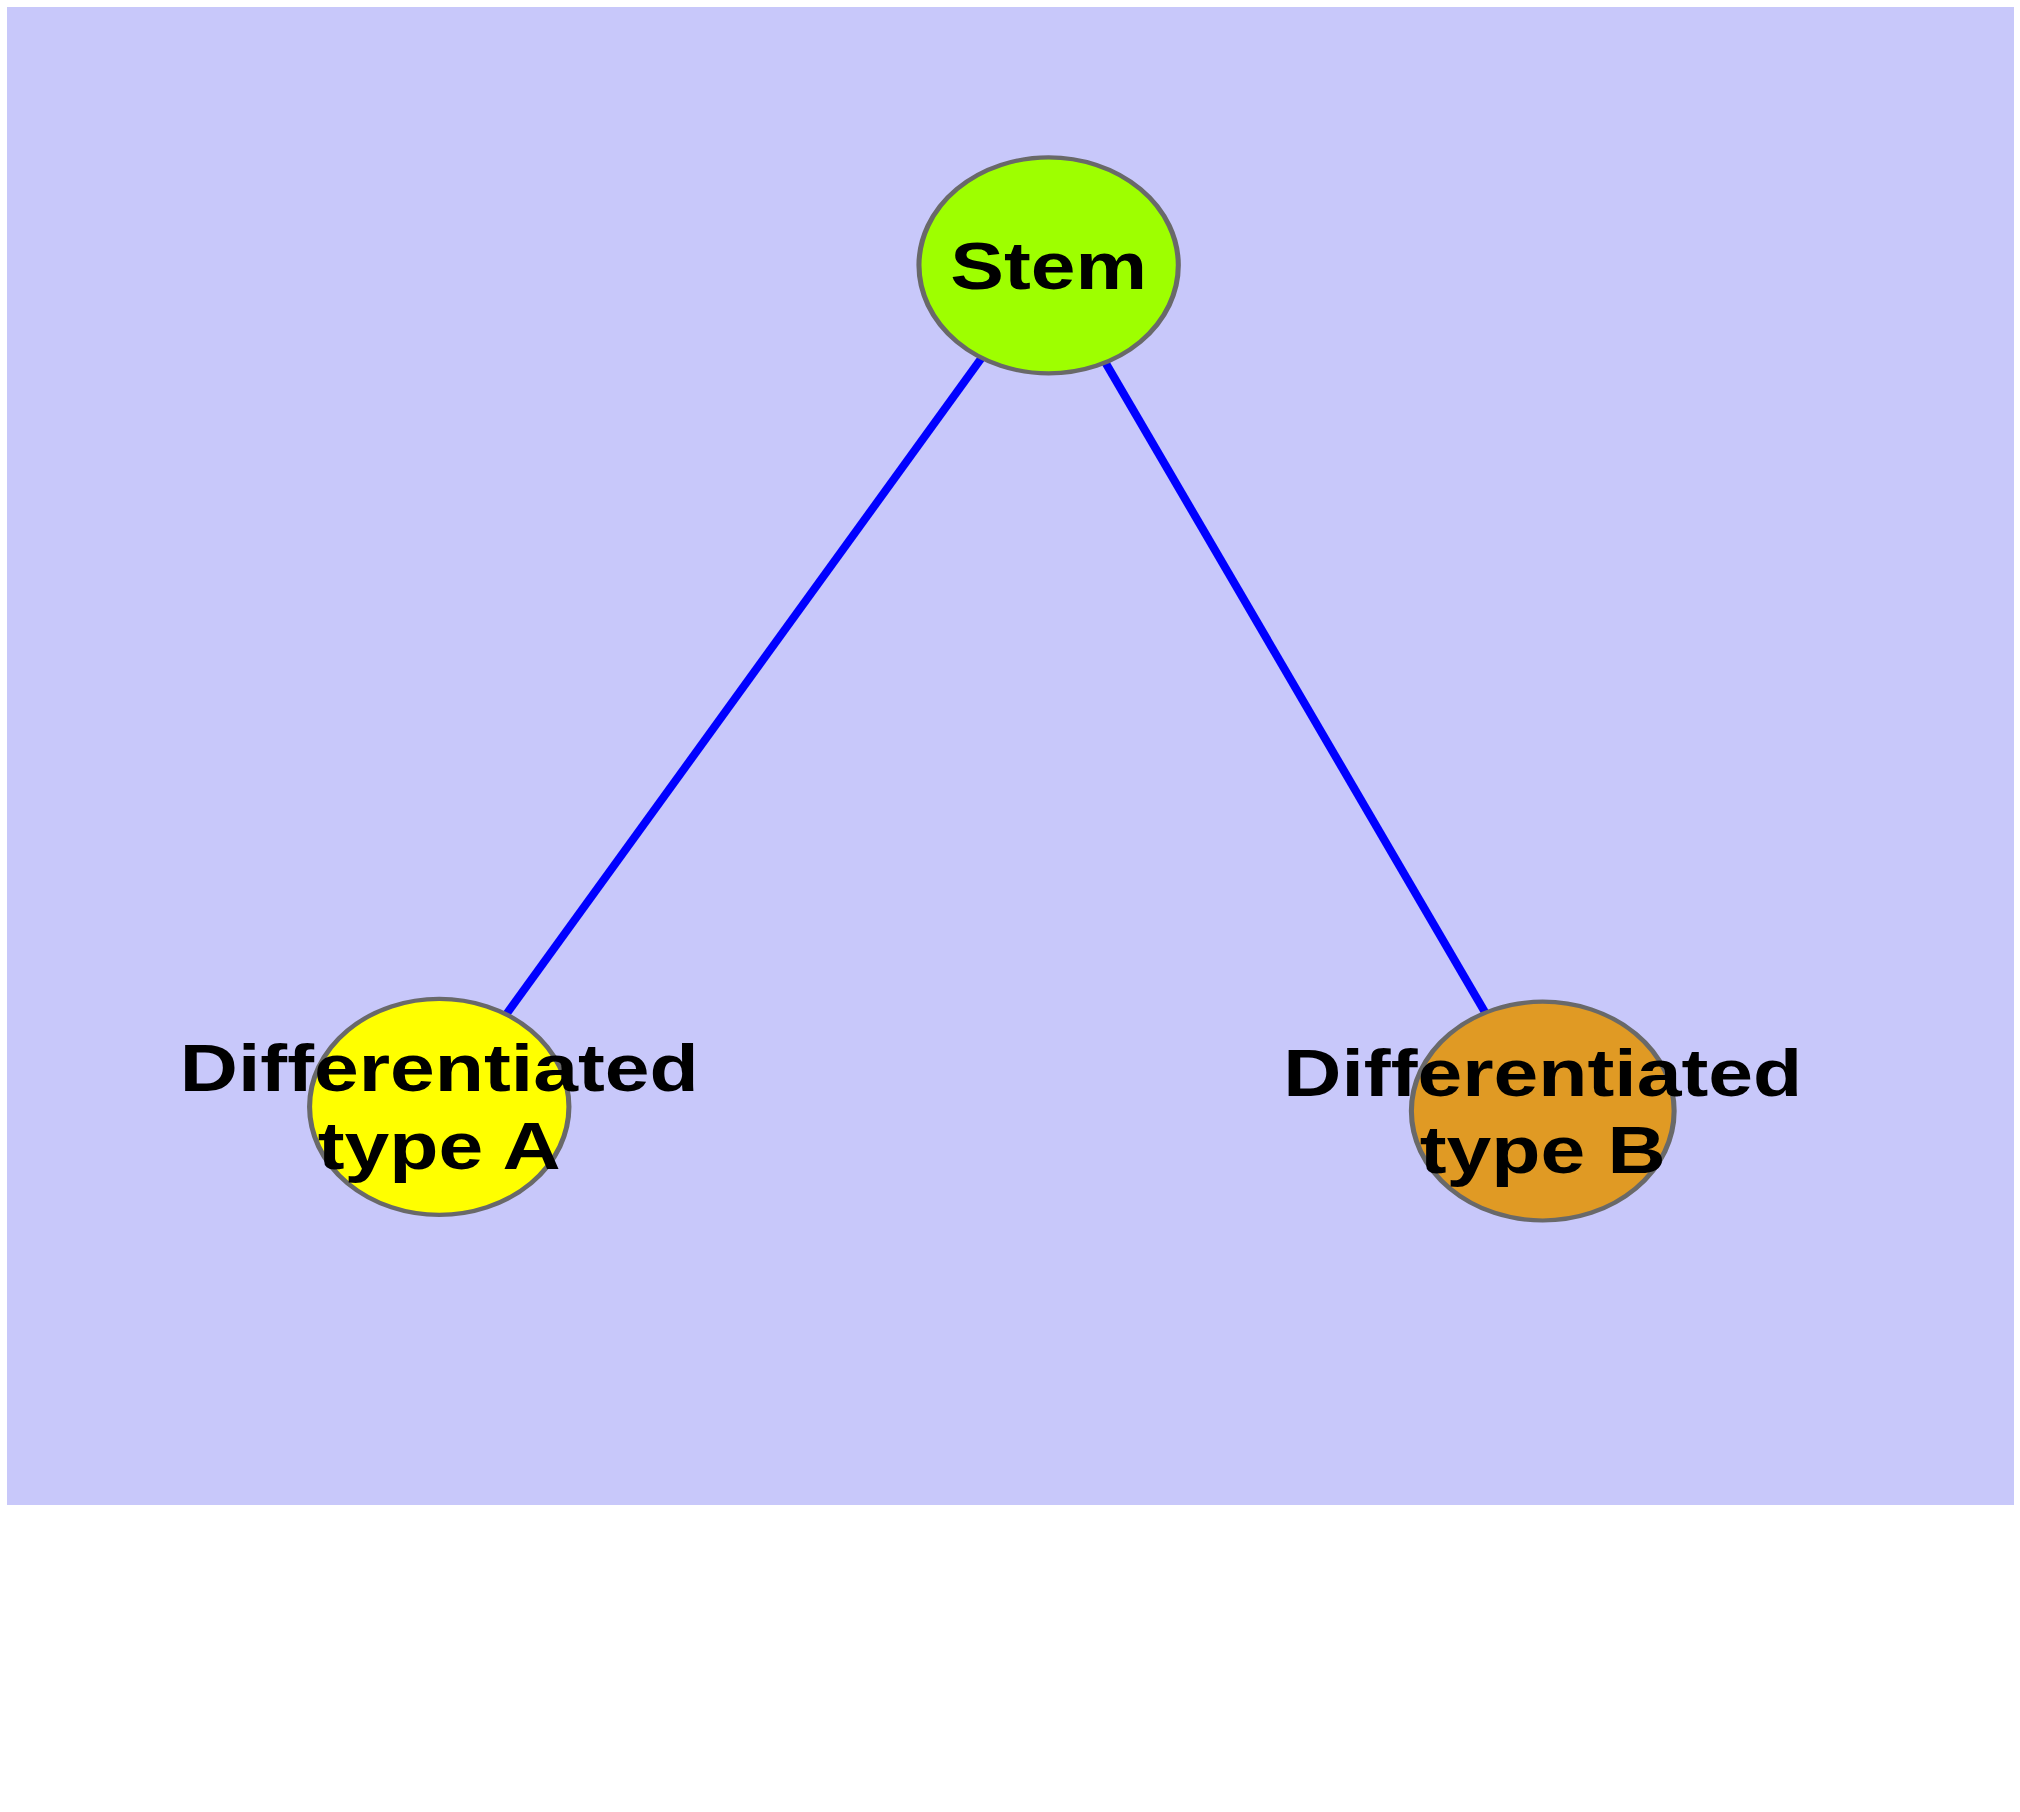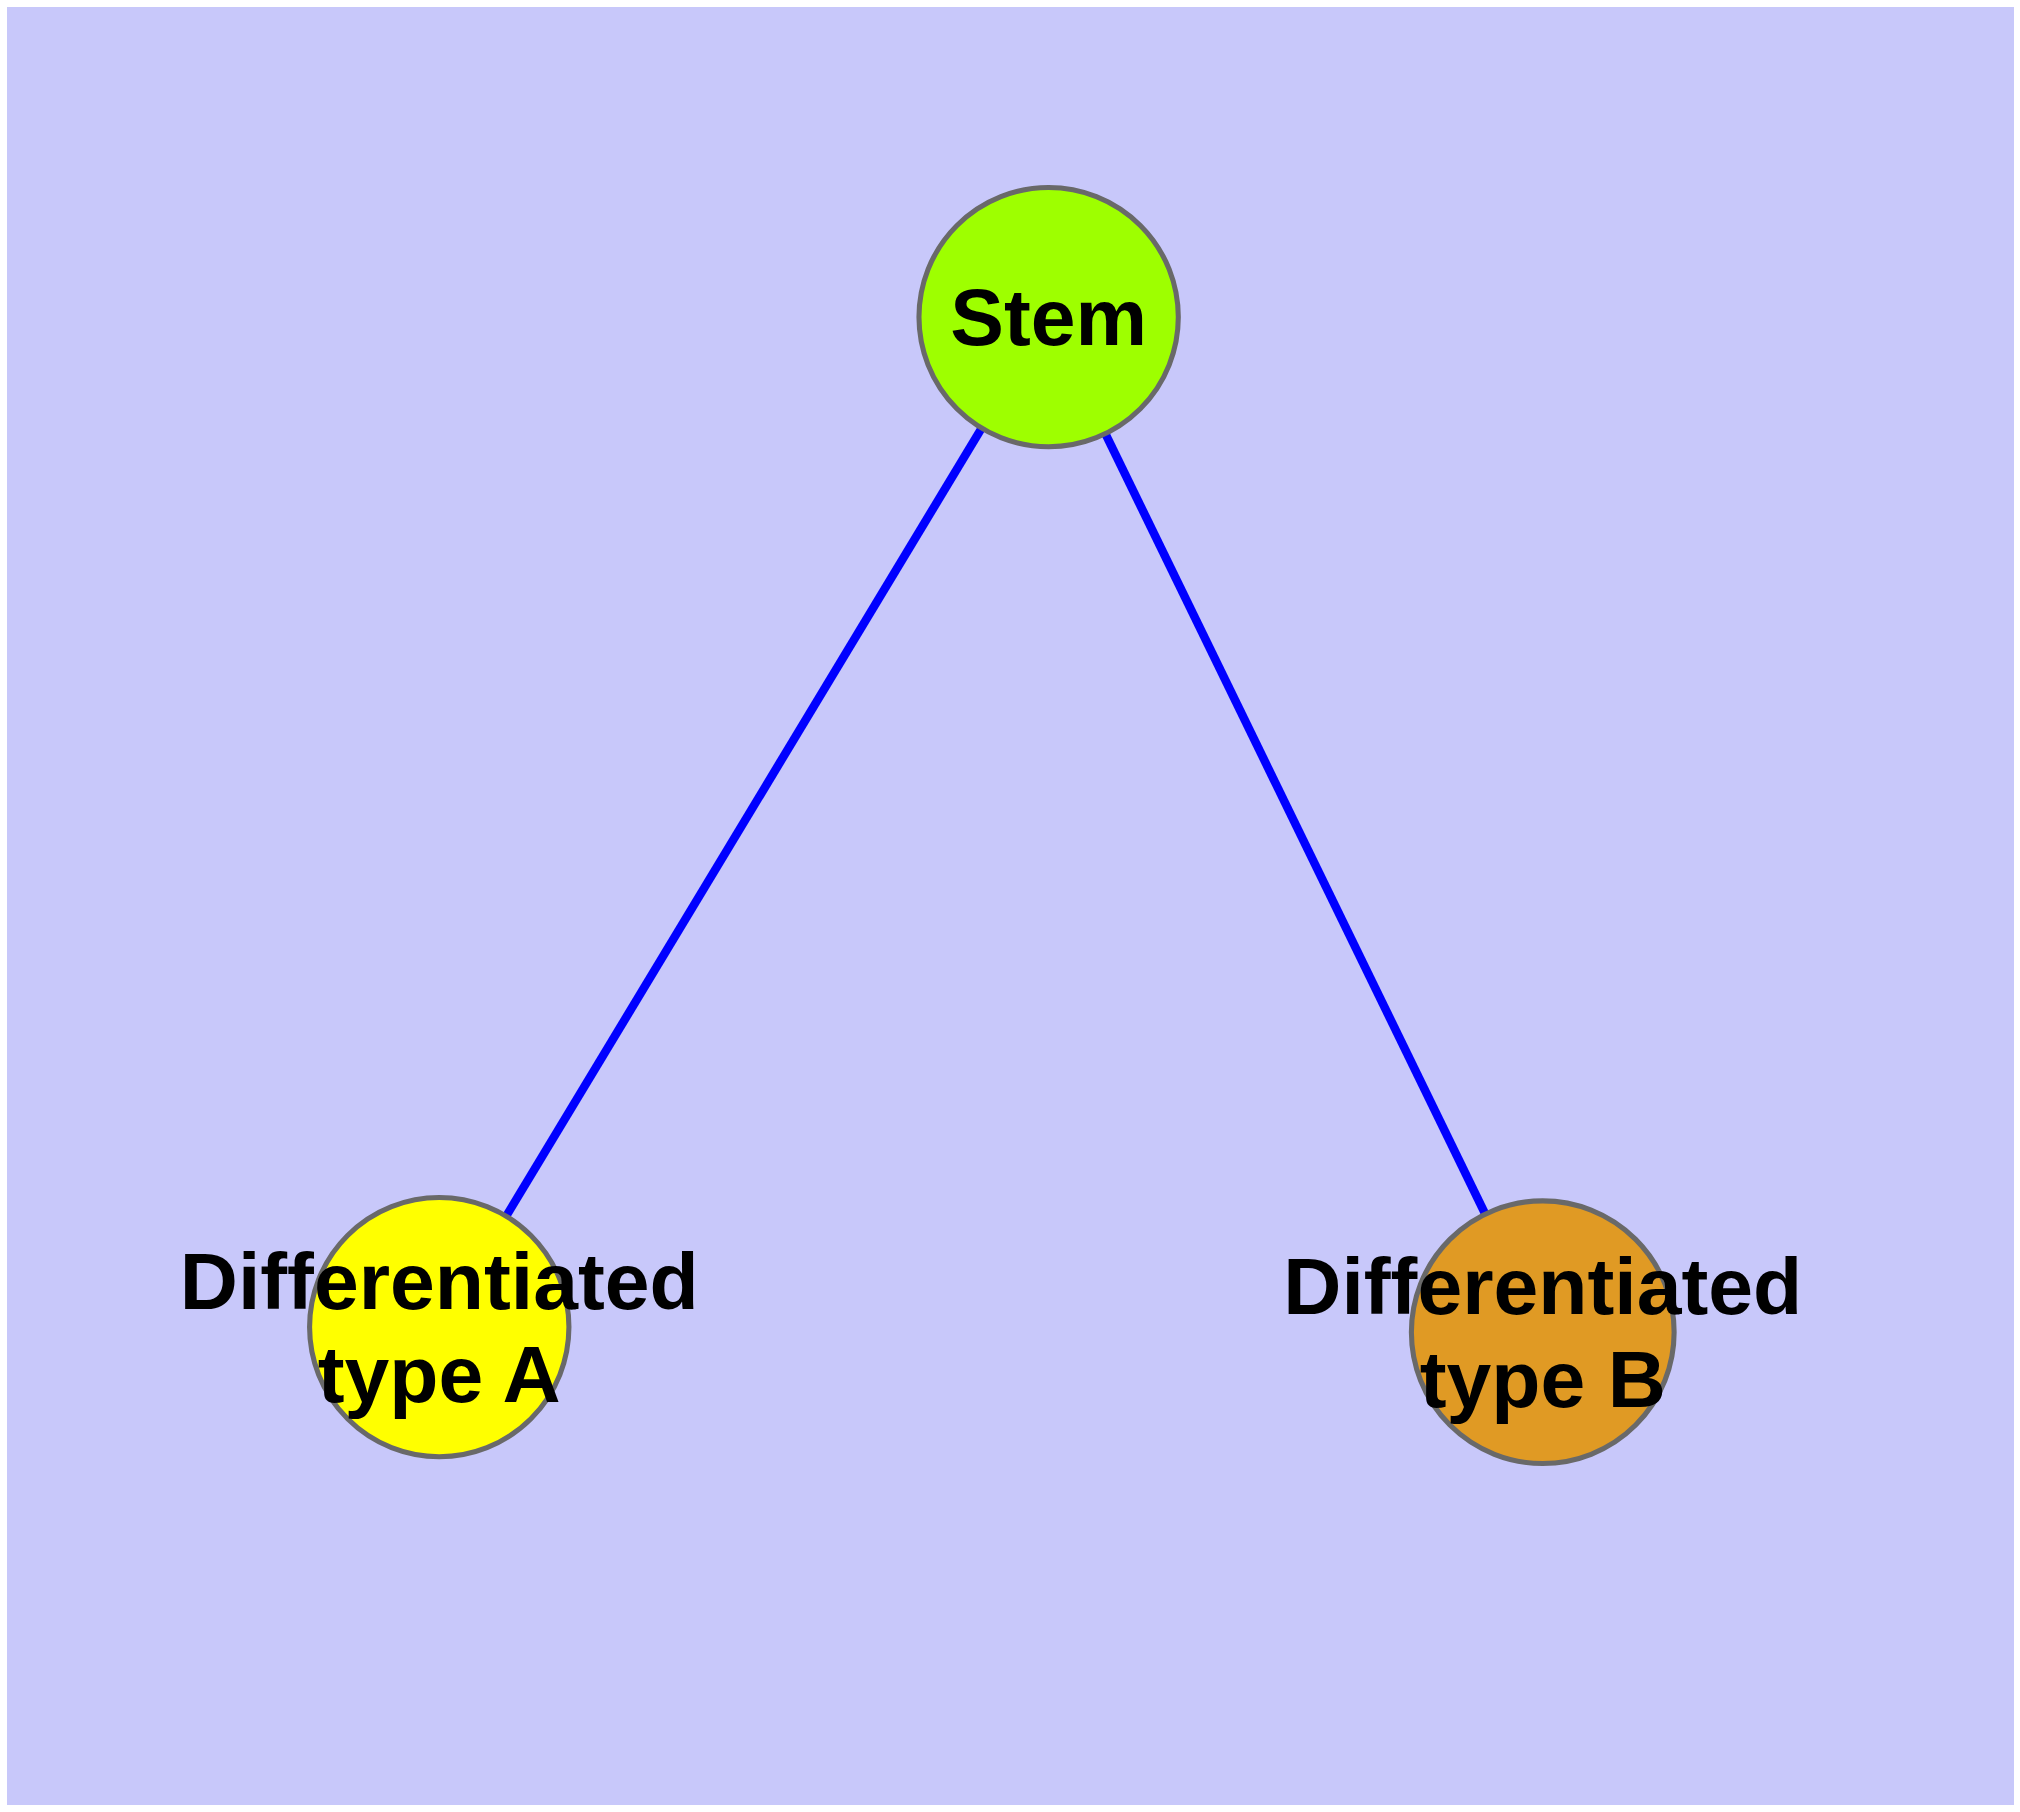--- a/index.html
+++ b/index.html
@@ -14,21 +14,21 @@
     height: 1812px;
     background: #ffffff;
     overflow: hidden;
     font-family: "Liberation Sans", "DejaVu Sans", sans-serif;
   }
   #plot-area {
     position: absolute;
     left: 6.8px;
     top: 6.8px;
     width: 2007px;
-    height: 1798px;
+    height: 1498px;
     background: #c8c8fa;
   }
   #graph-svg {
     position: absolute;
     left: 0;
     top: 0;
     width: 100%;
     height: 100%;
     display: block;
   }

